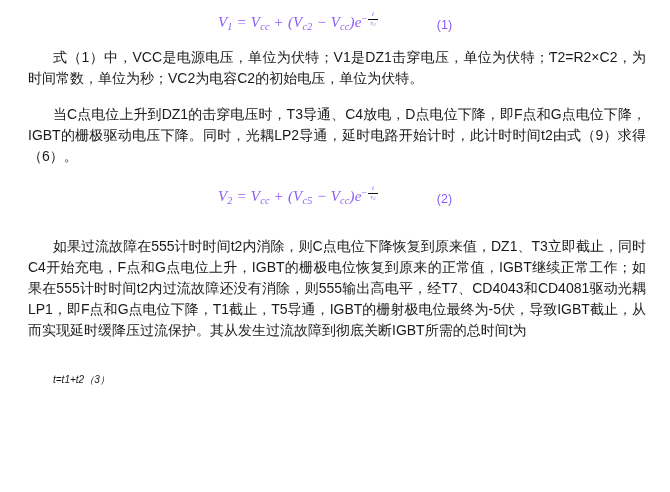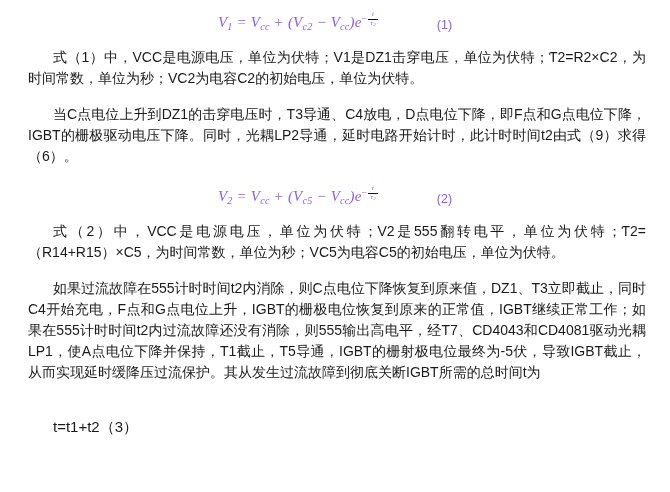--- a/index.html
+++ b/index.html
@@ -84,25 +84,26 @@
   .frac .bar {
     display: block;
     height: 1px;
     background: #111;
     margin: 0.5px 0;
   }
   .minus-exp {
     font-style: normal;
   }
   .formula-line {
-    font-size: 15px;
+    font-size: 10px;
     line-height: 21px;
     padding: 0 24px 0 28px;
     text-indent: 25px;
     color: #1a1a1a;
+    font-style: italic;
   }
 </style>
 </head>
 <body>
 
 <div class="page">
 
   <div class="spacer-s"></div>
 
   <div class="eq-row">
@@ -124,25 +125,24 @@
 
   <div class="eq-row">
     <span class="eq-body">
       <span>V</span><span class="v-sub">2</span><span> = </span><span>V</span><span class="sub">cc</span><span> + (</span><span>V</span><span class="sub">c5</span><span> − </span><span>V</span><span class="sub">cc</span><span>)</span><span>e</span><span class="sup"><span class="minus-exp">−</span><span class="frac"><span class="num">t</span><span class="bar"></span><span class="den"><span>τ</span><span class="sub">2</span></span></span></span>
     </span>
     <span class="eq-num">(2)</span>
   </div>
 
   <div class="spacer-m"></div>
 
-  <p class="para">式（2）中，VCC是电源电压，单位为伏特；V2是555翻转电平，单位为伏特；Ƭ2=（R14+R15）×C5，为时间常数，单位为秒；VC5为电容C5的初始电压，单位为伏特。</p>
 
   <div class="spacer-m"></div>
 
-  <p class="para">如果过流故障在555计时时间t2内消除，则C点电位下降恢复到原来值，DZ1、T3立即截止，同时C4开始充电，F点和G点电位上升，IGBT的栅极电位恢复到原来的正常值，IGBT继续正常工作；如果在555计时时间t2内过流故障还没有消除，则555输出高电平，经T7、CD4043和CD4081驱动光耦LP1，使A点电位下降并保持，T1截止，T5导通，IGBT的栅射极电位最终为-5伏，导致IGBT截止，从而实现延时缓降压过流保护。其从发生过流故障到彻底关断IGBT所需的总时间t为</p>
+  <p class="para">如果过流故障在555计时时间t2内消除，则C点电位下降恢复到原来值，DZ1、T3立即截止，同时C4开始充电，F点和G点电位上升，IGBT的栅极电位恢复到原来的正常值，IGBT继续正常工作；如果在555计时时间t2内过流故障还没有消除，则555输出高电平，经T7、CD4043和CD4081驱动光耦LP1，即F点和G点电位下降，T1截止，T5导通，IGBT的栅射极电位最终为-5伏，导致IGBT截止，从而实现延时缓降压过流保护。其从发生过流故障到彻底关断IGBT所需的总时间t为</p>
 
   <div class="spacer-l"></div>
 
   <p class="formula-line">t=t1+t2（3）</p>
 
   <div class="spacer-m"></div>
 
 
 </div>
 

